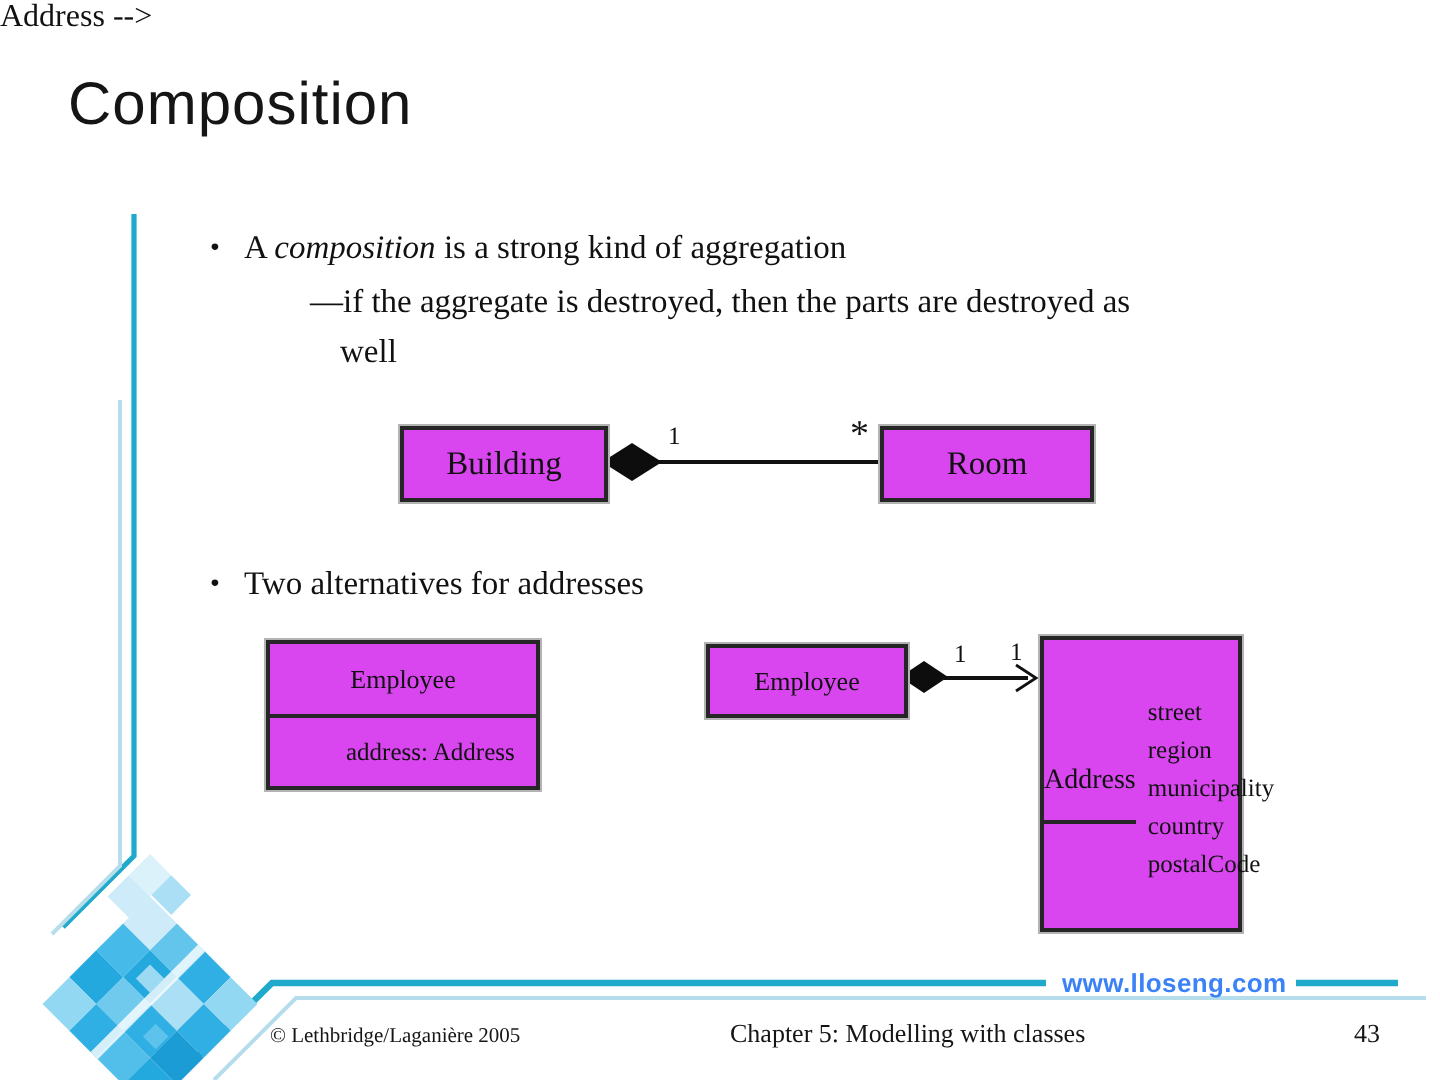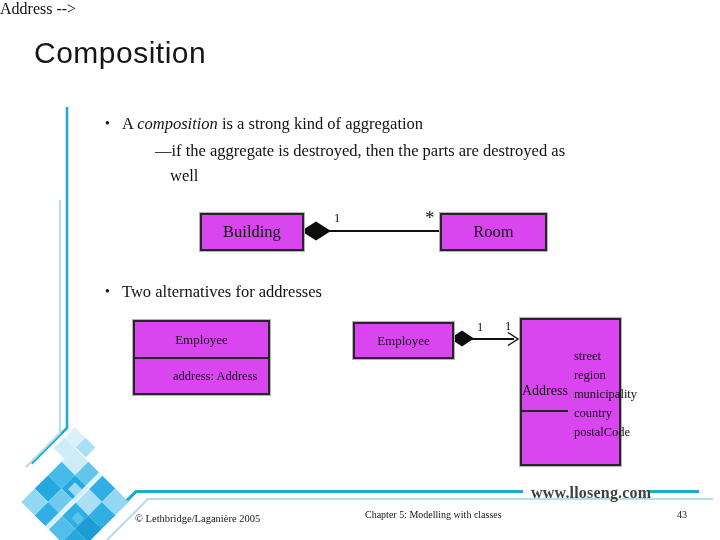--- a/index.html
+++ b/index.html
@@ -26,25 +26,25 @@
   }
   .uml-box .cname{width:100%; text-align:center;}
   .compartment-top{display:flex; align-items:center; justify-content:center; border-bottom:2px solid #262626;}
   .attr-list{padding:5px 0 0 6px; text-align:left;}
   .attr-line{line-height:19px; font-size:12.5px;}
   .connector{background:#111;}
   .mult{font-size:12.5px; color:#111;}
   .star{font-size:19px;}
   
   .www{
-    font-family:Liberation Serif, serif; font-weight:bold;
-    font-size:16px; color:#404040; letter-spacing:.2px;
+    font-family:Liberation Sans, sans-serif; font-weight:bold;
+    font-size:13px; color:#3b82f6; letter-spacing:.2px;
   }
   .foot-small{font-size:10.5px; color:#151515;}
-  .foot-mid{font-size:10px; color:#151515;}
+  .foot-mid{font-size:13px; color:#151515;}
   svg{display:block;}
 </style>
 </head>
 <body>
 
 <div class="slide">
 
   
   <svg class="abs" style="left:0;top:0;" width="720" height="540" viewBox="0 0 720 540">
 

